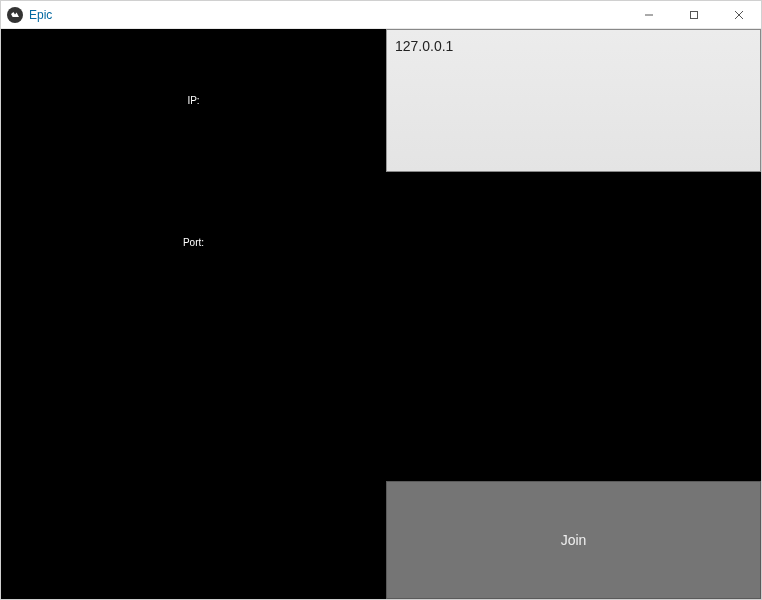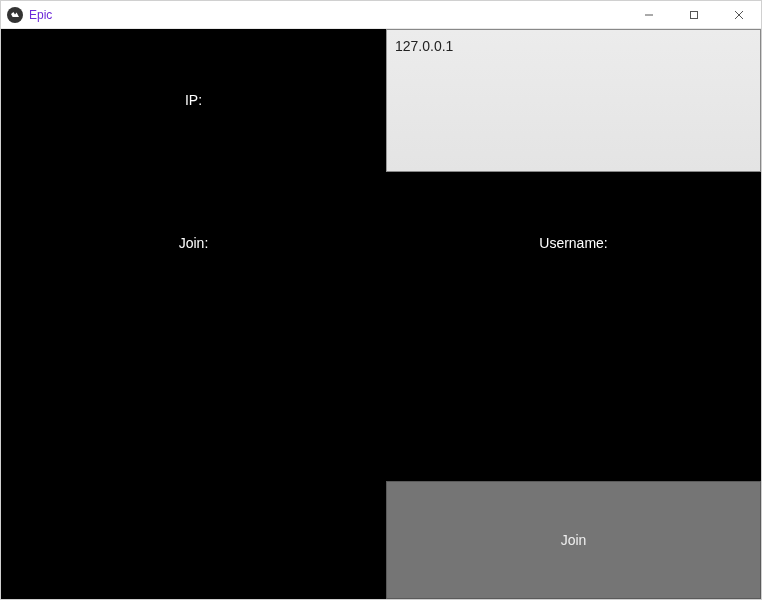--- a/index.html
+++ b/index.html
@@ -42,21 +42,21 @@
     .app-icon::after {
       content: "";
       width: 8px;
       height: 5px;
       background: #fff;
       border-radius: 2px 2px 0 0;
       clip-path: polygon(20% 100%, 0 40%, 30% 0, 50% 50%, 70% 10%, 100% 100%);
     }
     .title {
       font-size: 12px;
-      color: #6d28d9;
+      color: #0369a1;
     }
     .window-controls {
       margin-left: auto;
       display: flex;
       height: 100%;
     }
     .win-btn {
       width: 45px;
       height: 100%;
       display: flex;
@@ -71,21 +71,21 @@
       grid-template-columns: 385px 1fr;
       grid-template-rows: repeat(4, 1fr);
       background: #000;
     }
     .label-cell {
       background: #000;
       color: #fff;
       display: flex;
       align-items: center;
       justify-content: center;
-      font-size: 14px;
+      font-size: 10px;
       font-weight: 400;
     }
     .input-cell {
       background: linear-gradient(180deg, #ececec 0%, #e4e4e4 100%);
       border: 1px solid #888;
       border-left: 1px solid #999;
     }
     .input-field {
       width: 100%;
       height: 100%;
@@ -149,22 +149,21 @@
       </div>
     </div>
   </div>
 
   <div class="content">
     <div class="label-cell">IP:</div>
     <div class="input-cell">
       <textarea class="input-field" style="">127.0.0.1</textarea>
     </div>
 
-    <div class="label-cell">Join:</div>
+    <div class="label-cell">Port:</div>
 
-    <div class="label-cell">Username:</div>
 
     <div class="empty-cell"></div>
     <div class="join-cell">
       <button class="join-btn">Join</button>
     </div>
   </div>
 </div>
 
 </body></html>

